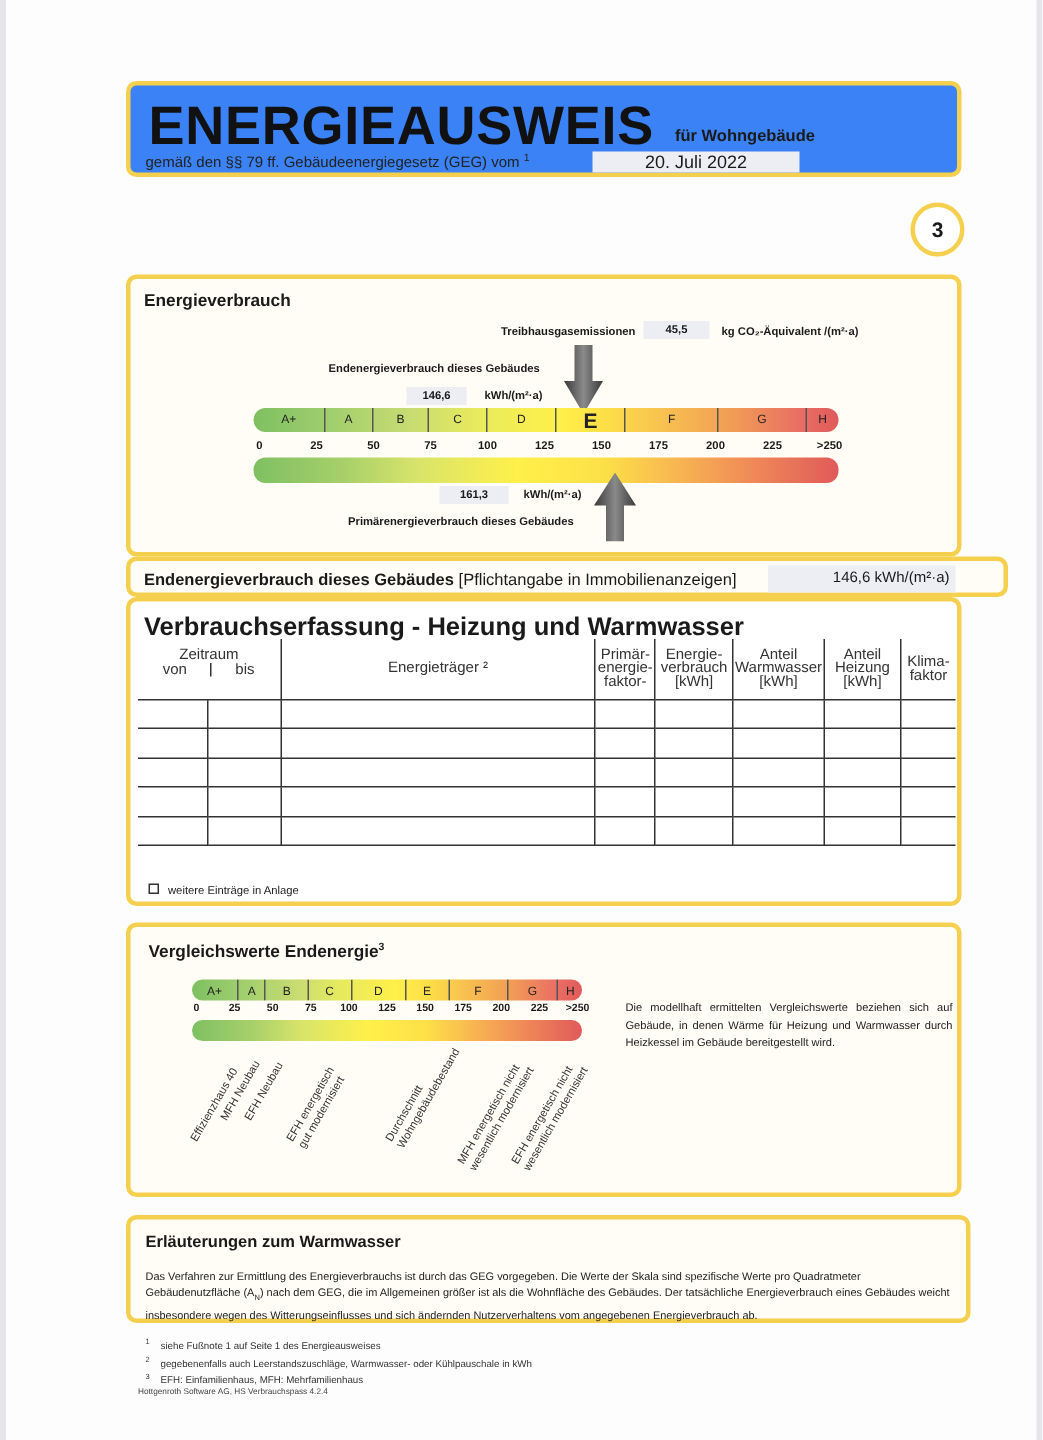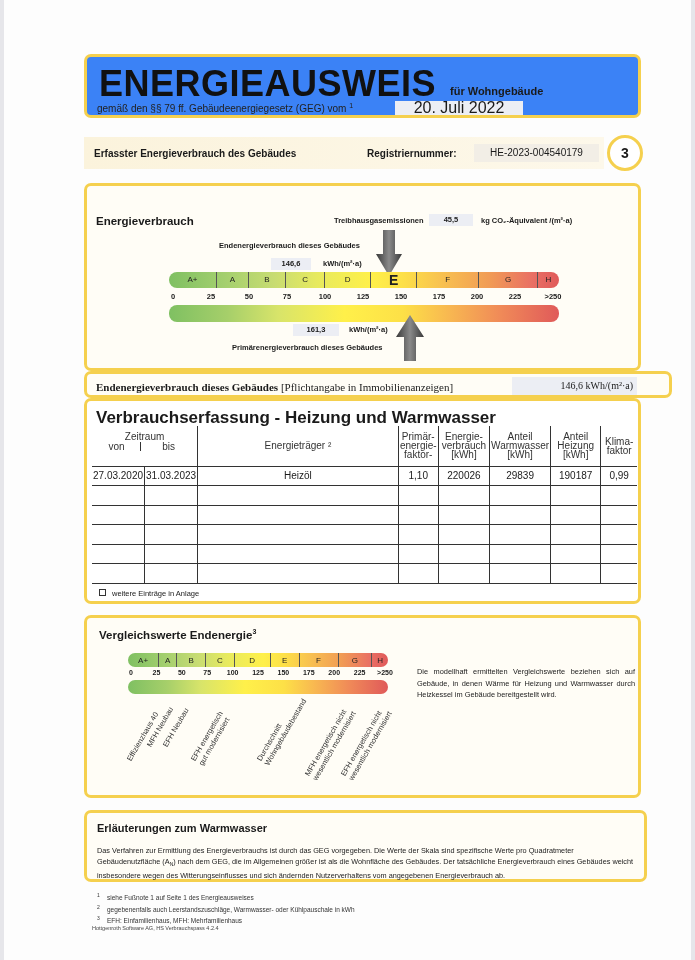--- a/index.html
+++ b/index.html
@@ -4,30 +4,30 @@
 <style>
   * { box-sizing: border-box; margin: 0; padding: 0; }
   html, body { width: 695px; height: 960px; background: #fdfdfd; font-family: "Liberation Sans", sans-serif; color: #1a1a1a; overflow: hidden; }
   .page { position: relative; width: 695px; height: 960px; border-left: 4px solid #e6e6ea; border-right: 4px solid #e6e6ea; }
   .box { position: absolute; border: 3px solid #f5d04e; border-radius: 7px; background: #fffdf6; }
   .hdr-box { left: 80px; top: 54px; width: 557px; height: 64px; background: #3b82f6; }
   .big-title { position: absolute; left: 12px; top: 6px; font-size: 36px; font-weight: bold; letter-spacing: 0.5px; color: #111; }
   .subtitle-wohn { position: absolute; left: 363px; top: 28px; font-size: 11px; font-weight: bold; }
   .geg-line { position: absolute; left: 10px; top: 45px; font-size: 10px; color: #222; }
   .geg-line sup { font-size: 7px; }
-  .date-field { position: absolute; left: 308px; top: 44px; width: 128px; height: 14px; background: #eceef4; font-size: 16px; text-align: center; line-height: 14px; }
+  .date-field { position: absolute; left: 308px; top: 44px; width: 138px; height: 14px; background: #eceef4; font-size: 12px; text-align: center; line-height: 14px; }
 
   .reg-bar { position: absolute; left: 80px; top: 137px; width: 520px; height: 32px; background: linear-gradient(90deg,#fbf3dc,#fdf8ea); }
   .reg-label { position: absolute; left: 10px; top: 11px; font-size: 10px; font-weight: bold; }
   .reg-num-label { position: absolute; left: 283px; top: 11px; font-size: 10px; font-weight: bold; }
   .reg-num { position: absolute; left: 390px; top: 7px; width: 125px; height: 18px; background: #f2eee6; font-size: 10px; text-align: center; line-height: 18px; }
   .page-circle { position: absolute; left: 603px; top: 135px; width: 36px; height: 36px; border: 3px solid #f5d04e; border-radius: 50%; background: #fff; font-weight: bold; font-size: 14px; text-align: center; line-height: 30px; }
 
   .ev-box { left: 80px; top: 183px; width: 557px; height: 188px; }
-  .sec-title { position: absolute; left: 9px; top: 9px; font-size: 11.5px; font-weight: bold; margin-top: 20px; }
+  .sec-title { position: absolute; left: 9px; top: 9px; font-size: 11.5px; font-weight: bold; }
   .thg-label { position: absolute; left: 247px; top: 30px; font-size: 7.5px; font-weight: bold; }
   .thg-val { position: absolute; left: 342px; top: 28px; width: 44px; height: 12px; background: #eceef4; font-size: 7.5px; font-weight: bold; text-align: center; line-height: 12px; }
   .thg-unit { position: absolute; left: 394px; top: 30px; font-size: 7.5px; font-weight: bold; }
   .end-label { position: absolute; left: 132px; top: 55px; font-size: 7.5px; font-weight: bold; }
   .end-val { position: absolute; left: 184px; top: 72px; width: 40px; height: 12px; background: #eceef4; font-size: 7.5px; font-weight: bold; text-align: center; line-height: 12px; }
   .end-unit { position: absolute; left: 236px; top: 73px; font-size: 7.5px; font-weight: bold; }
   .arrow-down { position: absolute; left: 289px; top: 44px; width: 26px; height: 46px; }
   .arrow-up { position: absolute; left: 309px; top: 129px; width: 28px; height: 46px; }
 
   .scale-bar { position: absolute; height: 16px; border-radius: 8px; overflow: hidden;
@@ -37,21 +37,21 @@
   .scale-bar .cls.hl { font-weight: bold; font-size: 14px; line-height: 16px; }
   .grad-bar { position: absolute; height: 17px; border-radius: 8px;
      background: linear-gradient(90deg,#7fc062 0%,#a6cf6a 15%,#d8e46a 28%,#fff04a 45%,#fde047 60%,#f8b751 72%,#f08a58 85%,#e05a5a 100%); }
   .ticks { position: absolute; font-size: 7.5px; font-weight: bold; }
   .ticks span { position: absolute; transform: translateX(-50%); white-space: nowrap; }
 
   .prim-val { position: absolute; left: 206px; top: 138px; width: 46px; height: 12px; background: #eceef4; font-size: 7.5px; font-weight: bold; text-align: center; line-height: 12px; }
   .prim-unit { position: absolute; left: 262px; top: 139px; font-size: 7.5px; font-weight: bold; }
   .prim-label { position: absolute; left: 145px; top: 157px; font-size: 7.5px; font-weight: bold; }
 
-  .pflicht-box { left: 80px; top: 371px; width: 588px; height: 27px; font-family: Liberation Serif, serif; }
+  .pflicht-box { left: 80px; top: 371px; width: 588px; height: 27px; }
   .pflicht-label { position: absolute; left: 9px; top: 7px; font-size: 11px; font-weight: bold; }
   .pflicht-label .norm { font-weight: normal; }
   .pflicht-val { position: absolute; left: 425px; top: 3px; width: 125px; height: 18px; background: #eceef4; font-size: 10px; line-height: 18px; text-align: right; padding-right: 4px; }
 
   .vb-box { left: 80px; top: 398px; width: 557px; height: 206px; background: #fff; }
   .vb-title { position: absolute; left: 9px; top: 7px; font-size: 17px; font-weight: bold; }
   table.vb { position: absolute; left: 5px; top: 25px; width: 545px; border-collapse: collapse; font-size: 10px; }
   table.vb td, table.vb th { border-right: 1px solid #333; border-bottom: 1px solid #333; text-align: center; font-weight: normal; padding: 0 1px; }
   table.vb th:last-child, table.vb td:last-child { border-right: none; }
   table.vb thead th { height: 40px; vertical-align: middle; line-height: 9px; color: #333; }
@@ -79,25 +79,20 @@
 
 <div class="page">
 
   <div class="box hdr-box">
     <div class="big-title">ENERGIEAUSWEIS</div>
     <div class="subtitle-wohn">für Wohngebäude</div>
     <div class="geg-line"><span>gemäß den §§ 79 ff. Gebäudeenergiegesetz (GEG) vom</span> <sup>1</sup></div>
     <div class="date-field">20. Juli 2022</div>
   </div>
 
-  <div class="reg-bar">
-    <div class="reg-label">Erfasster Energieverbrauch des Gebäudes</div>
-    <div class="reg-num-label">Registriernummer:</div>
-    <div class="reg-num">HE-2023-004540179</div>
-  </div>
   <div class="page-circle">3</div>
 
   <div class="box ev-box">
     <div class="sec-title">Energieverbrauch</div>
     <div class="thg-label">Treibhausgasemissionen</div>
     <div class="thg-val">45,5</div>
     <div class="thg-unit">kg CO₂-Äquivalent /(m²·a)</div>
     <div class="end-label">Endenergieverbrauch dieses Gebäudes</div>
     <div class="end-val">146,6</div>
     <div class="end-unit">kWh/(m²·a)</div>
@@ -194,30 +189,20 @@
 [kWh]</th>
           <th style="white-space:pre-line">Anteil
 Heizung
 [kWh]</th>
           <th style="white-space:pre-line">Klima-
 faktor</th>
         </tr>
       </thead>
       <tbody id="vb-body">
           <tr>
-            <td>27.03.2020</td>
-            <td>31.03.2023</td>
-            <td>Heizöl</td>
-            <td>1,10</td>
-            <td>220026</td>
-            <td>29839</td>
-            <td>190187</td>
-            <td>0,99</td>
-          </tr>
-          <tr>
             <td></td>
             <td></td>
             <td></td>
             <td></td>
             <td></td>
             <td></td>
             <td></td>
             <td></td>
           </tr>
           <tr>

